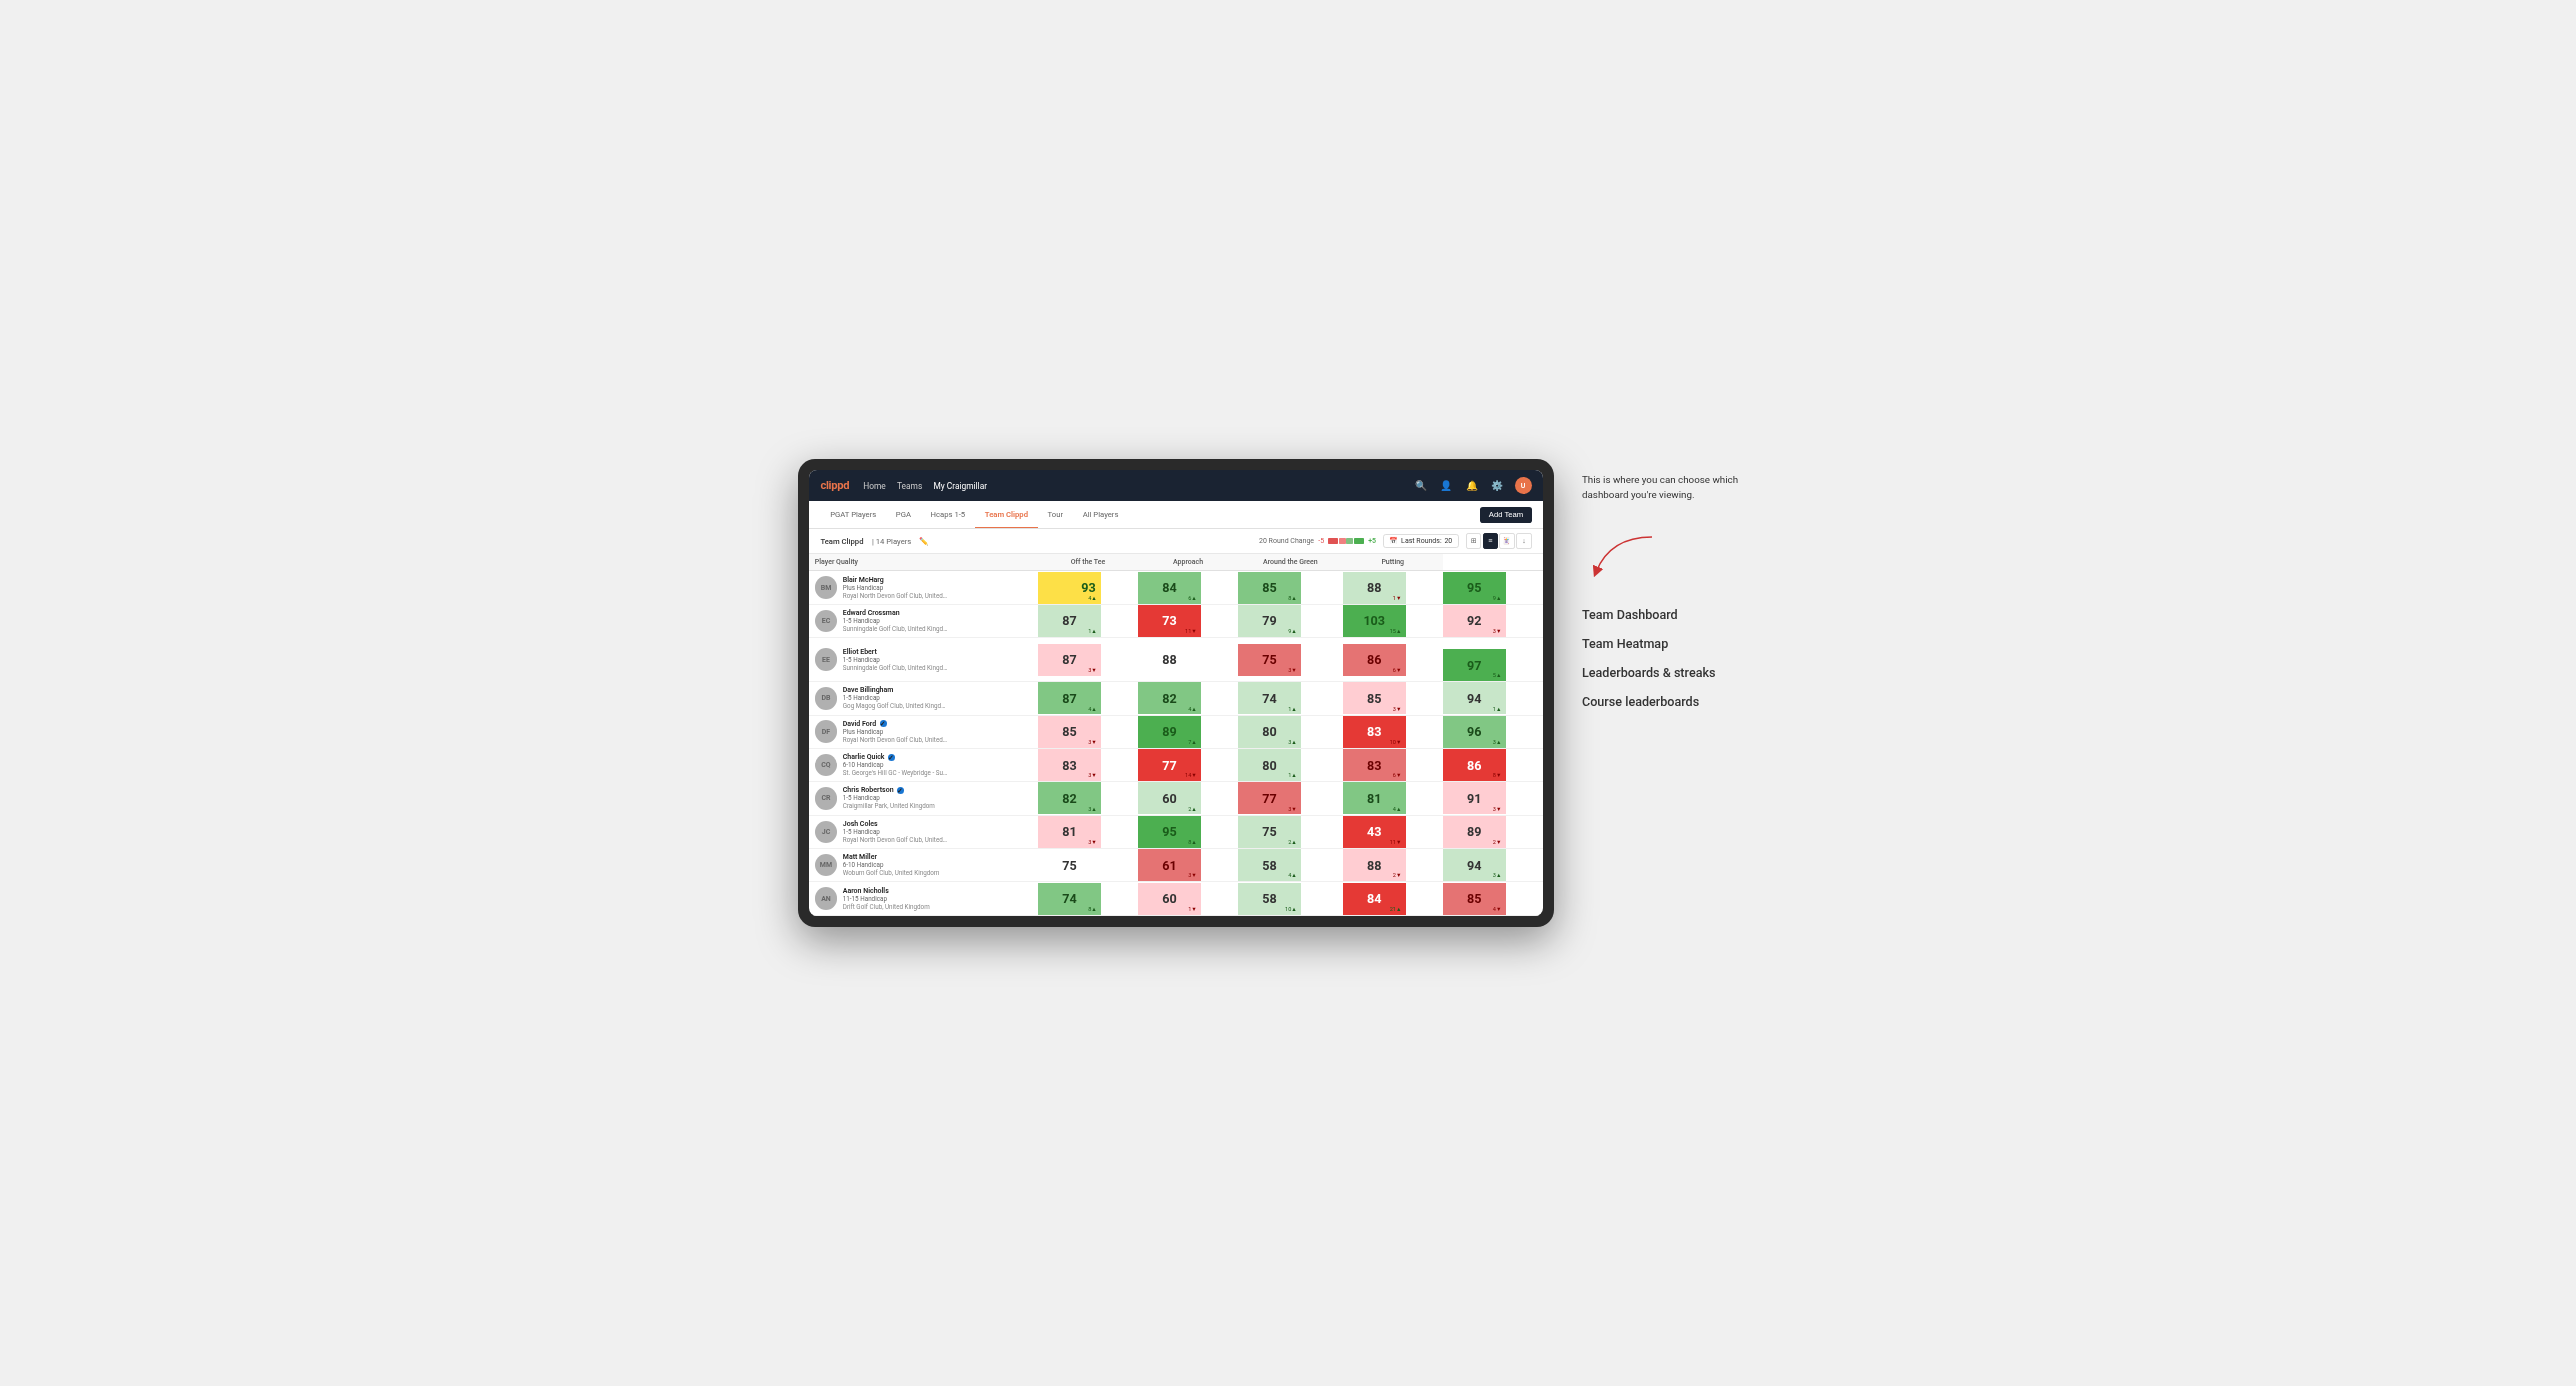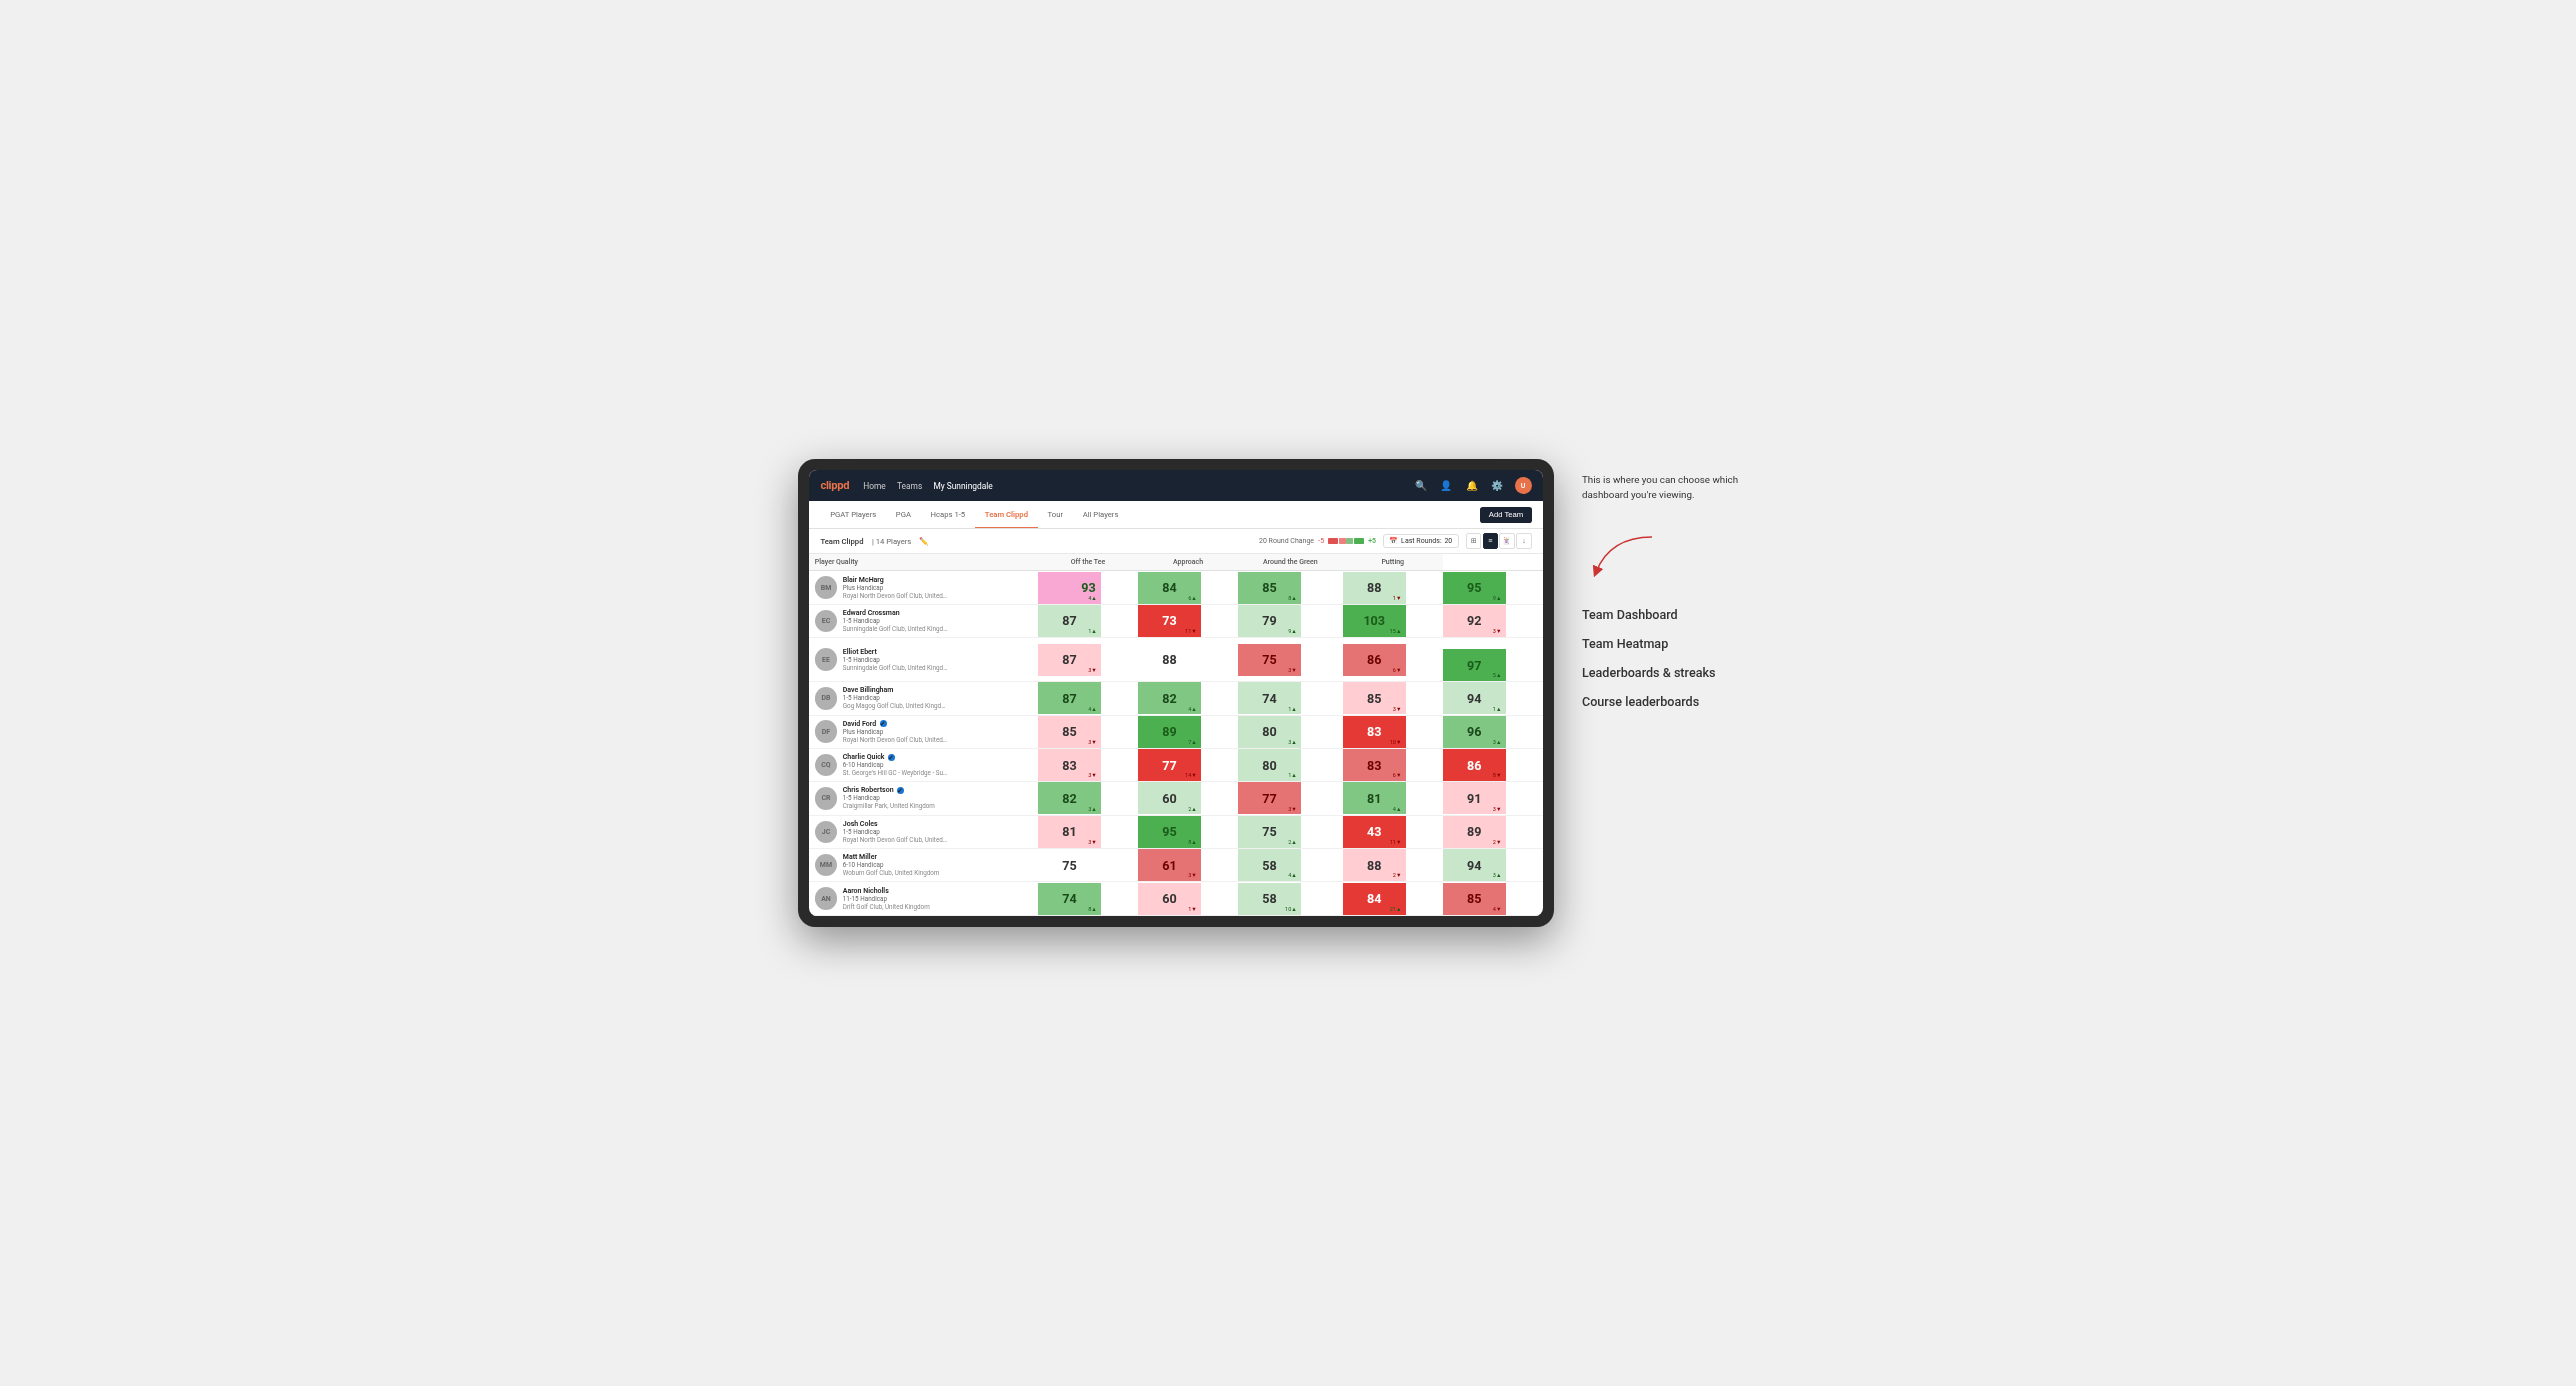--- a/index.html
+++ b/index.html
@@ -404,21 +404,21 @@
 <div class="page-wrapper">
 
   <div class="tablet-frame">
     <div class="tablet-screen">
 
       <div class="nav-bar">
         <span class="nav-logo">clippd</span>
         <div class="nav-links">
           <span class="nav-link">Home</span>
           <span class="nav-link">Teams</span>
-          <span class="nav-link active">My Sunningdale</span>
+          <span class="nav-link active">My Craigmillar</span>
         </div>
         <div class="nav-icons">
           <div class="nav-icon">🔍</div>
           <div class="nav-icon">👤</div>
           <div class="nav-icon">🔔</div>
           <div class="nav-icon">⚙️</div>
           <div class="nav-avatar">U</div>
         </div>
       </div>
 
@@ -487,21 +487,21 @@
         <div class="player-info">
           <div class="player-name">
             Blair McHarg
           </div>
           <div class="player-handicap">Plus Handicap</div>
           <div class="player-club">Royal North Devon Golf Club, United Kingdom</div>
         </div>
       </div>
                 </td>
                 <td>
-        <div class="metric-cell" style="background:#f9a8d4; color:#1a5c1a;padding-left:38px;">
+        <div class="metric-cell" style="background:#fde047; color:#1a5c1a;padding-left:38px;">
           <span class="metric-value" style="color:#1a5c1a">93</span>
           <span class="metric-change" style="color:#1a5c1a; position:absolute; bottom:2.8px; right:4.2px; font-size:5.6px;">4▲</span>
         </div>
                 </td>
                 <td>
         <div class="metric-cell" style="background:#81c784; color:#1a4a1a;">
           <span class="metric-value" style="color:#1a4a1a">84</span>
           <span class="metric-change" style="color:#1a5c1a; position:absolute; bottom:2.8px; right:4.2px; font-size:5.6px;">6▲</span>
         </div>
                 </td>

